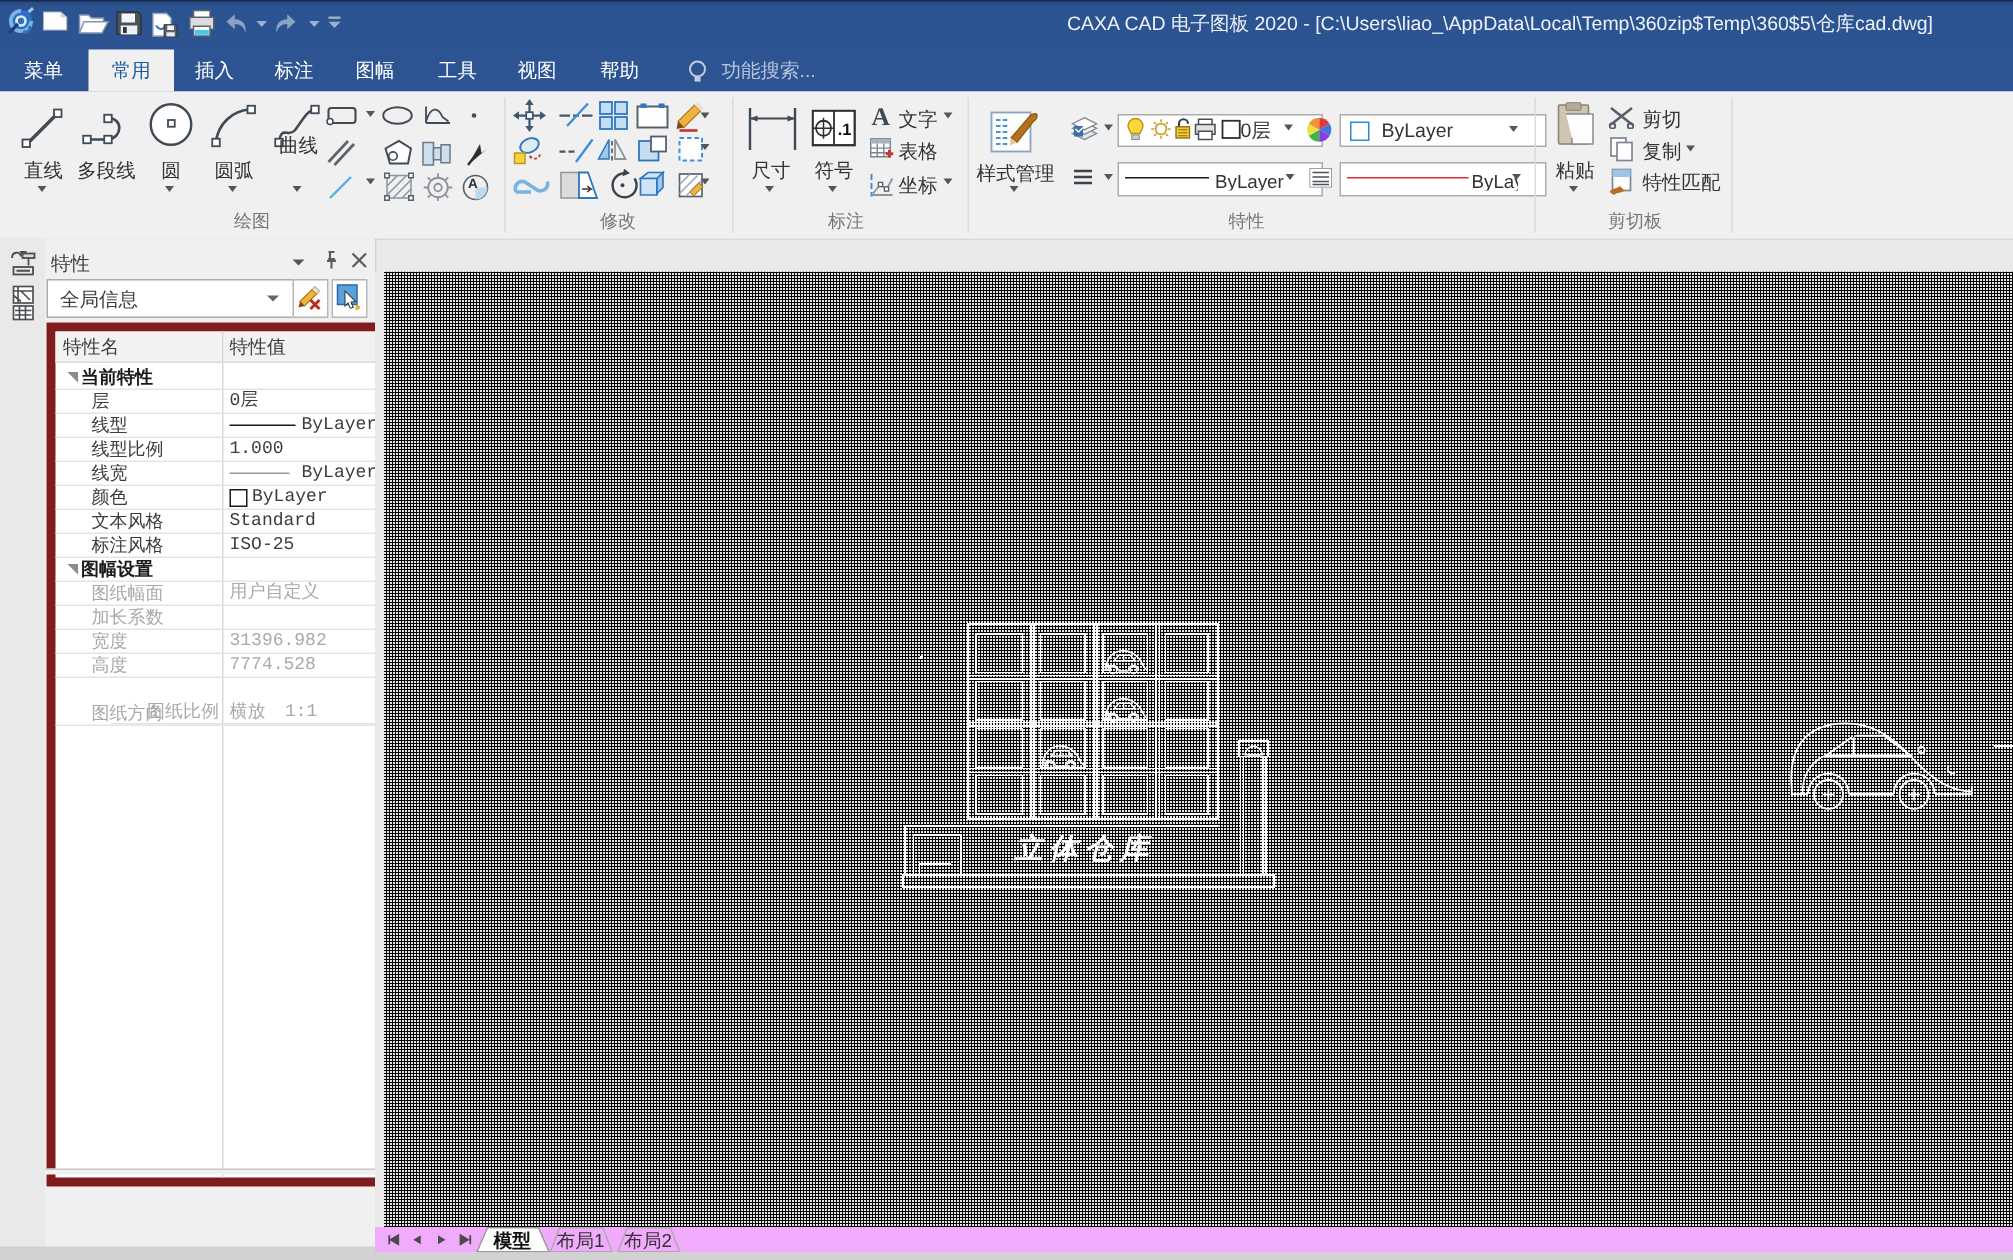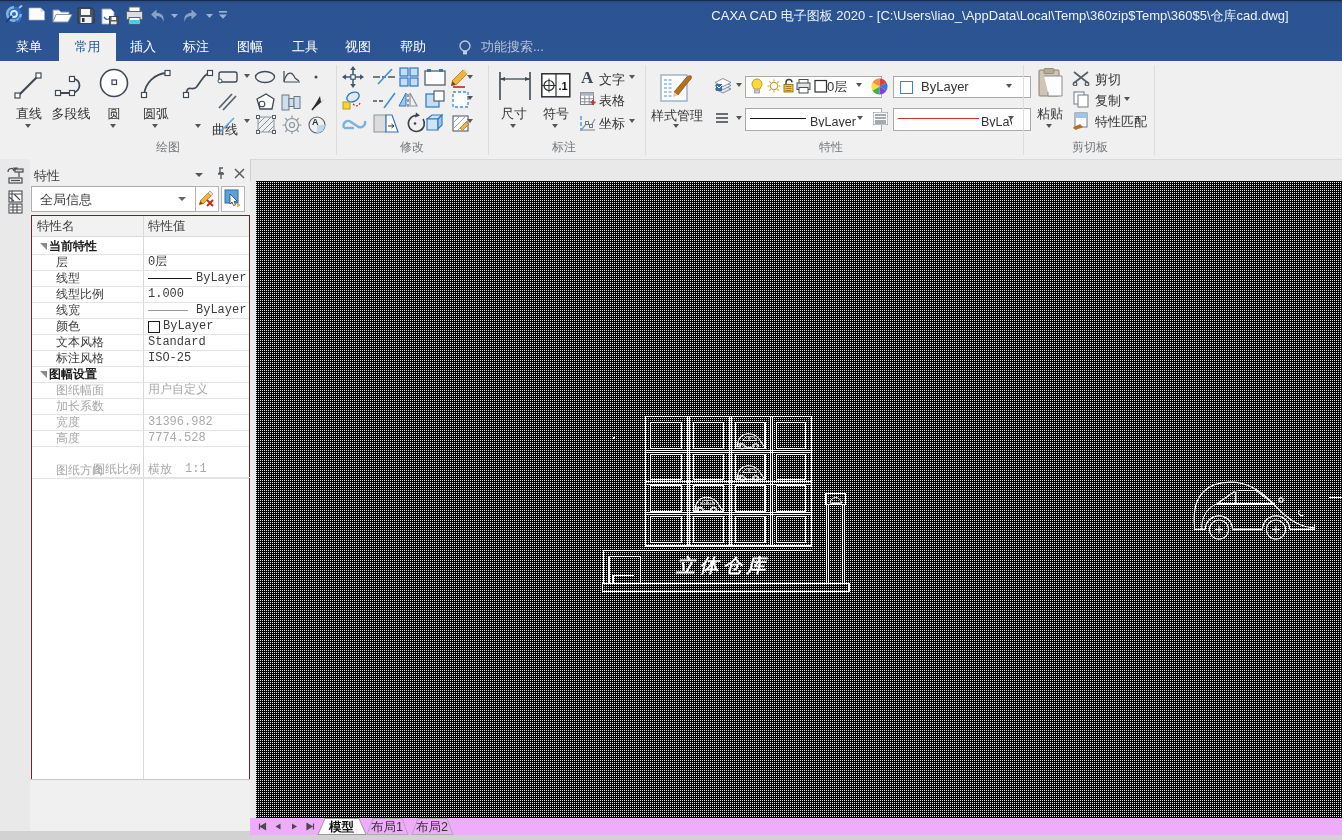--- a/index.html
+++ b/index.html
@@ -19,21 +19,21 @@
 .biglabel{position:absolute;top:44px;font-size:13px;color:#333;white-space:nowrap;transform:translateX(-50%);}
 .dArr{position:absolute;width:0;height:0;border-left:4px solid transparent;border-right:4px solid transparent;border-top:4px solid #555;}
 .sArr{position:absolute;width:0;height:0;border-left:3.5px solid transparent;border-right:3.5px solid transparent;border-top:4px solid #555;}
 .slabel{position:absolute;font-size:12px;color:#333;white-space:nowrap;}
 .combo{position:absolute;background:#fff;border:1px solid #ababab;padding-left:12px;}
 
 #docbar{position:absolute;left:250px;top:159px;width:1092px;height:22px;background:#e9e9e9;}
 
 #leftstrip{position:absolute;left:0;top:159px;width:30px;height:672px;background:#e9e9e9;}
 #panel{position:absolute;left:30px;top:159px;width:220px;height:672px;background:#f0f0f0;border-right:1px solid #cfcfcf;}
-#ptable{position:absolute;left:1px;top:56px;width:217px;height:564px;background:#fff;border:1px solid #7f1d1d;}
+#ptable{position:absolute;left:1px;top:56px;width:217px;height:564px;background:#fff;border:6px solid #7f1d1d;}
 .prow{position:absolute;left:0;width:100%;height:16px;border-bottom:1px solid #e4e4e4;font-size:12px;line-height:16px;white-space:nowrap;}
 .pname{position:absolute;left:24px;color:#3c3c3c;}
 .pval{position:absolute;left:116px;color:#3c3c3c;font-family:"Liberation Mono","Liberation Sans",monospace;font-size:12px;}
 .gray .pname,.gray .pval{color:#a9a9a9;}
 .ptri{position:absolute;left:8px;top:5px;width:0;height:0;border-left:7px solid transparent;border-top:7px solid #8a8a8a;}
 
 #gap{position:absolute;left:250px;top:181px;width:6px;height:637px;background:#e9e9e9;}
 #canvas{position:absolute;left:256px;top:181px;width:1086px;height:637px;}
 
 #bottombar{position:absolute;left:250px;top:818px;width:1092px;height:17px;background:#f0abfc;}
@@ -147,21 +147,21 @@
     <rect x="1.5" y="26.5" width="5" height="5" fill="#fff" stroke="#3f4a56" stroke-width="1.2"></rect>
     <rect x="25" y="4.5" width="5" height="5" fill="#fff" stroke="#3f4a56" stroke-width="1.2"></rect>
   </svg>
   <div class="biglabel" style="left:156px;top:105px;">圆弧</div>
   <div class="sArr" style="left:152px;top:124px;"></div>
   <svg class="abs" style="left:182px;top:66px;" width="34" height="36" viewBox="0 0 34 36">
     <path d="M4,29 C5.5,17 10,26 14.5,21 C19,15.5 23,6.5 28,7.5" fill="none" stroke="#3f4a56" stroke-width="1.7"></path>
     <rect x="1.5" y="26.5" width="5" height="5" fill="#fff" stroke="#3f4a56" stroke-width="1.2"></rect>
     <rect x="25.5" y="4.5" width="5" height="5" fill="#fff" stroke="#3f4a56" stroke-width="1.2"></rect>
   </svg>
-  <div class="biglabel" style="left:199px;top:121px;margin-left:26px;">曲线</div>
+  <div class="biglabel" style="left:199px;top:88px;">曲线</div>
   <div class="sArr" style="left:195px;top:124px;"></div>
 
   <svg class="abs" style="left:216px;top:68px;" width="112" height="66" viewBox="0 0 112 66">
 
     <rect x="3" y="4" width="18" height="10" rx="2" fill="none" stroke="#3f4a56" stroke-width="1.4"></rect>
     <circle cx="4" cy="13" r="2" fill="#fff" stroke="#3f4a56" stroke-width="1"></circle>
 
     <ellipse cx="49" cy="9" rx="9.5" ry="5.5" fill="none" stroke="#3f4a56" stroke-width="1.3"></ellipse>
 
     <path d="M68,14 L68,3 M68,14 L84,14" fill="none" stroke="#3f4a56" stroke-width="1.2"></path>

